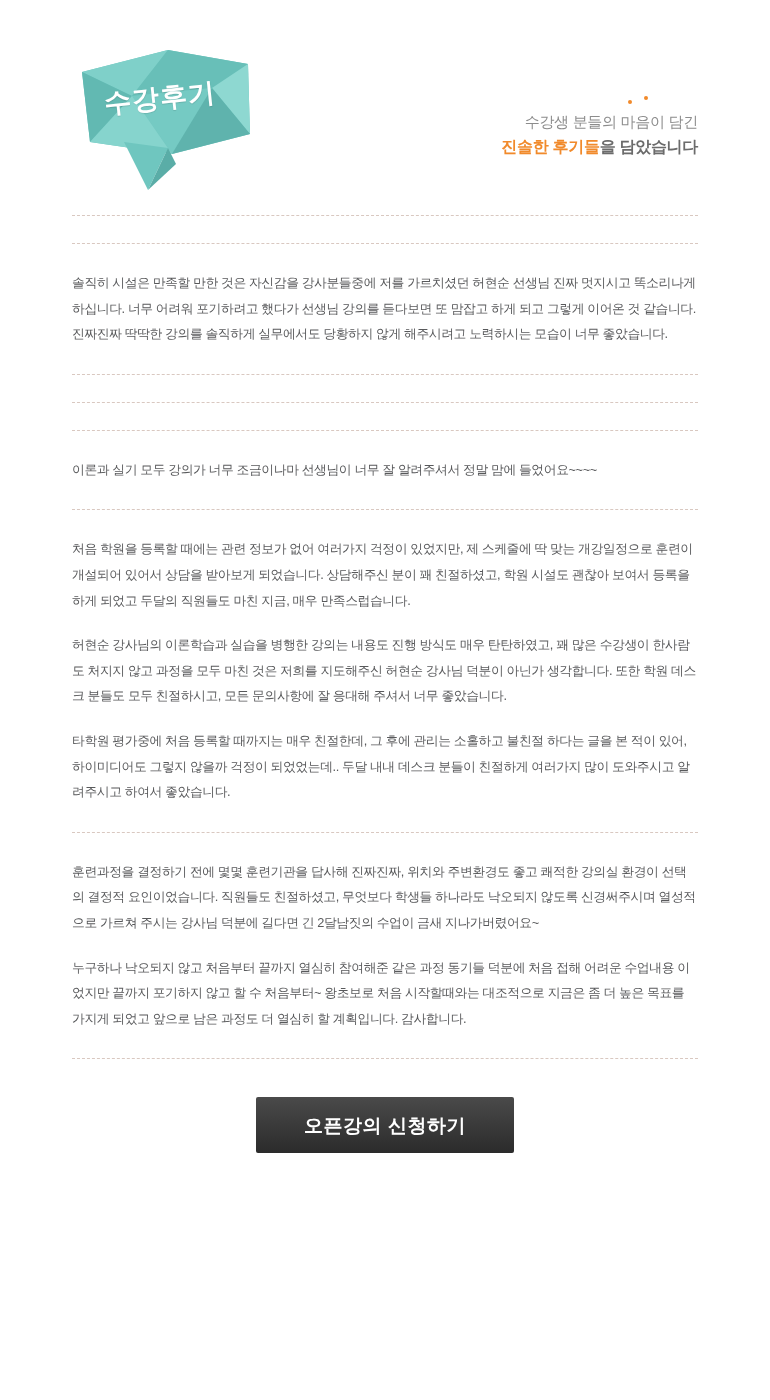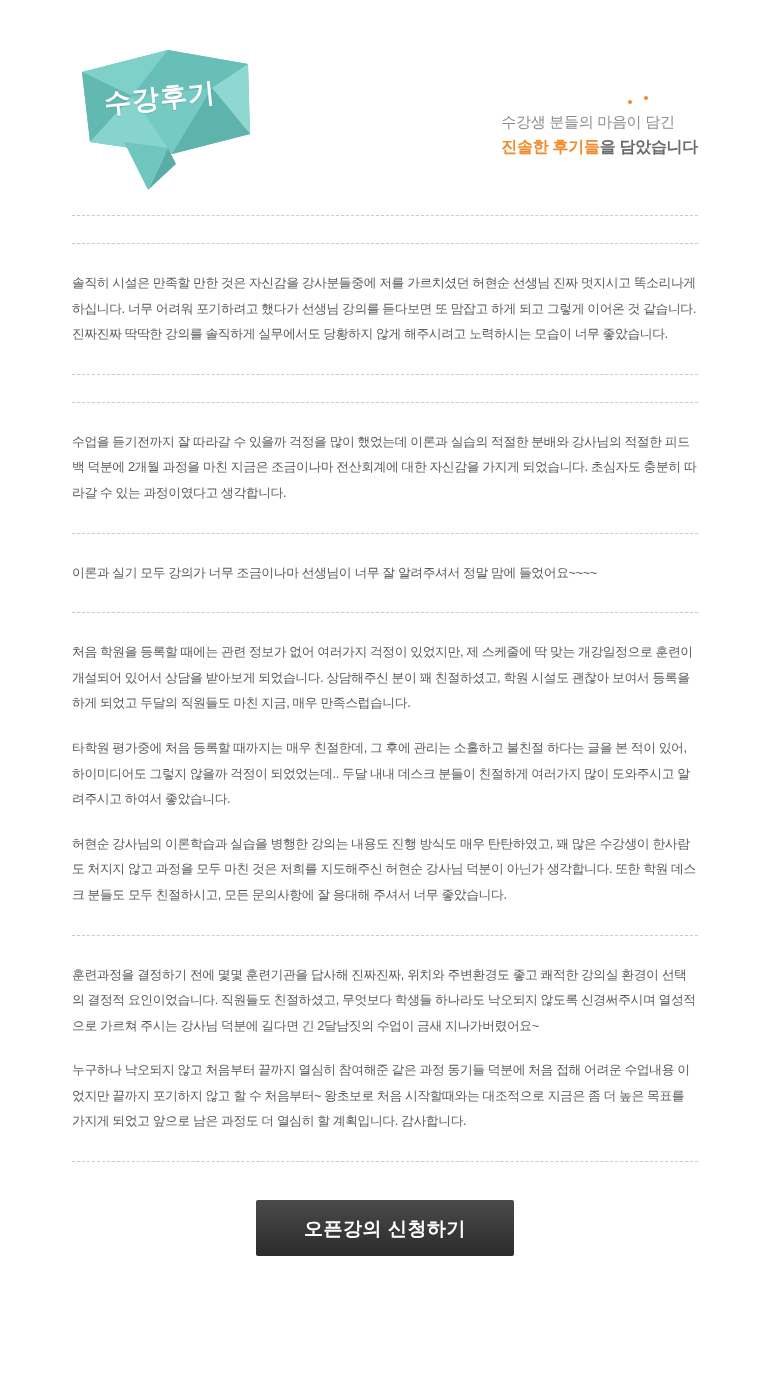--- a/index.html
+++ b/index.html
@@ -44,21 +44,21 @@
     font-weight: bold;
     color: #ffffff;
     letter-spacing: 1px;
     transform: rotate(-6deg);
     text-shadow: 0 1px 1px rgba(0,0,0,.12);
   }
   .head-copy {
     position: absolute;
     right: 72px;
     top: 110px;
-    text-align: left;
+    text-align: right;
     line-height: 1.6;
   }
   .head-copy .line1 {
     font-size: 15px;
     color: #8c8c8c;
     letter-spacing: -0.3px;
   }
   .head-copy .line2 {
     font-size: 16px;
     font-weight: bold;
@@ -174,36 +174,33 @@
 
     <div class="review">
       <p>솔직히 시설은 만족할 만한 것은 자신감을 강사분들중에 저를 가르치셨던 허현순 선생님 진짜 멋지시고 똑소리나게 하십니다. 너무 어려워 포기하려고 했다가 선생님 강의를 듣다보면 또 맘잡고 하게 되고 그렇게 이어온 것 같습니다. 진짜진짜 딱딱한 강의를 솔직하게 실무에서도 당황하지 않게 해주시려고 노력하시는 모습이 너무 좋았습니다.</p>
     </div>
 
     <hr class="sep">
 
 
     <hr class="sep">
 
-    <div class="review">
-      <p>수업을 듣기전까지 잘 따라갈 수 있을까 걱정을 많이 했었는데 이론과 실습의 적절한 분배와 강사님의 적절한 피드백 덕분에 2개월 과정을 마친 지금은 조금이나마 전산회계에 대한 자신감을 가지게 되었습니다. 초심자도 충분히 따라갈 수 있는 과정이였다고 생각합니다.</p>
-    </div>
 
     <hr class="sep">
 
     <div class="review">
       <p>이론과 실기 모두 강의가 너무 조금이나마 선생님이 너무 잘 알려주셔서 정말 맘에 들었어요~~~~</p>
     </div>
 
     <hr class="sep">
 
     <div class="review">
       <p>처음 학원을 등록할 때에는 관련 정보가 없어 여러가지 걱정이 있었지만, 제 스케줄에 딱 맞는 개강일정으로 훈련이 개설되어 있어서 상담을 받아보게 되었습니다. 상담해주신 분이 꽤 친절하셨고, 학원 시설도 괜찮아 보여서 등록을 하게 되었고 두달의 직원들도 마친 지금, 매우 만족스럽습니다.</p>
+      <p>허현순 강사님의 이론학습과 실습을 병행한 강의는 내용도 진행 방식도 매우 탄탄하였고, 꽤 많은 수강생이 한사람도 처지지 않고 과정을 모두 마친 것은 저희를 지도해주신 허현순 강사님 덕분이 아닌가 생각합니다. 또한 학원 데스크 분들도 모두 친절하시고, 모든 문의사항에 잘 응대해 주셔서 너무 좋았습니다.</p>
       <p>타학원 평가중에 처음 등록할 때까지는 매우 친절한데, 그 후에 관리는 소홀하고 불친절 하다는 글을 본 적이 있어, 하이미디어도 그렇지 않을까 걱정이 되었었는데.. 두달 내내 데스크 분들이 친절하게 여러가지 많이 도와주시고 알려주시고 하여서 좋았습니다.</p>
-      <p>허현순 강사님의 이론학습과 실습을 병행한 강의는 내용도 진행 방식도 매우 탄탄하였고, 꽤 많은 수강생이 한사람도 처지지 않고 과정을 모두 마친 것은 저희를 지도해주신 허현순 강사님 덕분이 아닌가 생각합니다. 또한 학원 데스크 분들도 모두 친절하시고, 모든 문의사항에 잘 응대해 주셔서 너무 좋았습니다.</p>
     </div>
 
     <hr class="sep">
 
     <div class="review">
       <p>훈련과정을 결정하기 전에 몇몇 훈련기관을 답사해 진짜진짜, 위치와 주변환경도 좋고 쾌적한 강의실 환경이 선택의 결정적 요인이었습니다. 직원들도 친절하셨고, 무엇보다 학생들 하나라도 낙오되지 않도록 신경써주시며 열성적으로 가르쳐 주시는 강사님 덕분에 길다면 긴 2달남짓의 수업이 금새 지나가버렸어요~</p>
       <p>누구하나 낙오되지 않고 처음부터 끝까지 열심히 참여해준 같은 과정 동기들 덕분에 처음 접해 어려운 수업내용 이었지만 끝까지 포기하지 않고 할 수 처음부터~ 왕초보로 처음 시작할때와는 대조적으로 지금은 좀 더 높은 목표를 가지게 되었고 앞으로 남은 과정도 더 열심히 할 계획입니다. 감사합니다.</p>
     </div>
 
     <hr class="sep">

